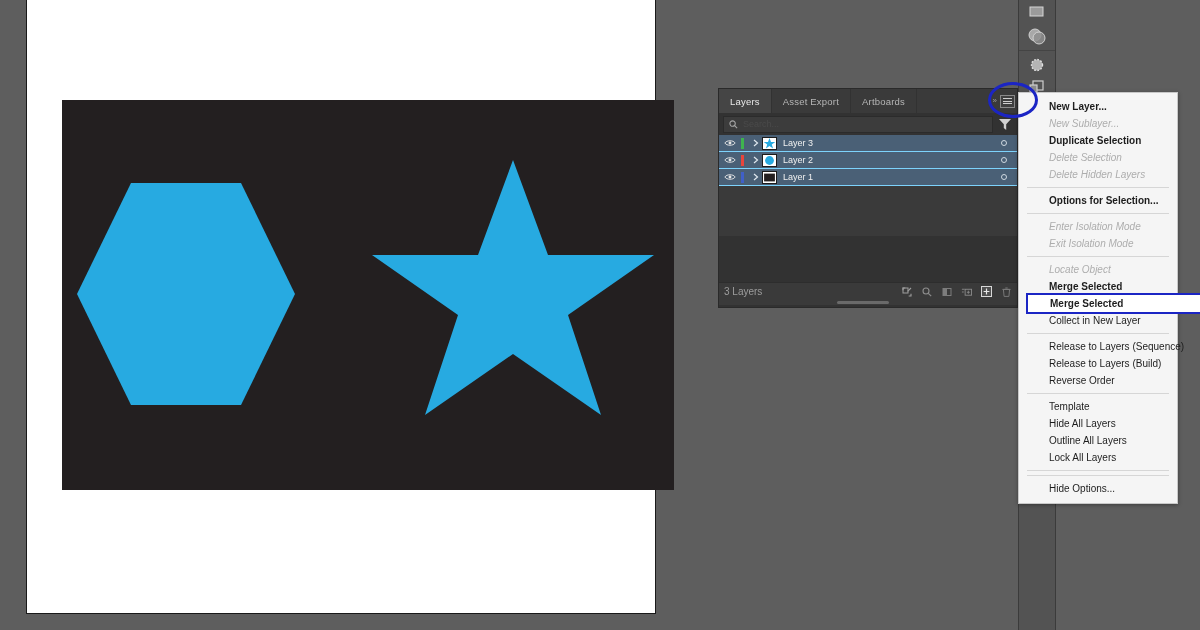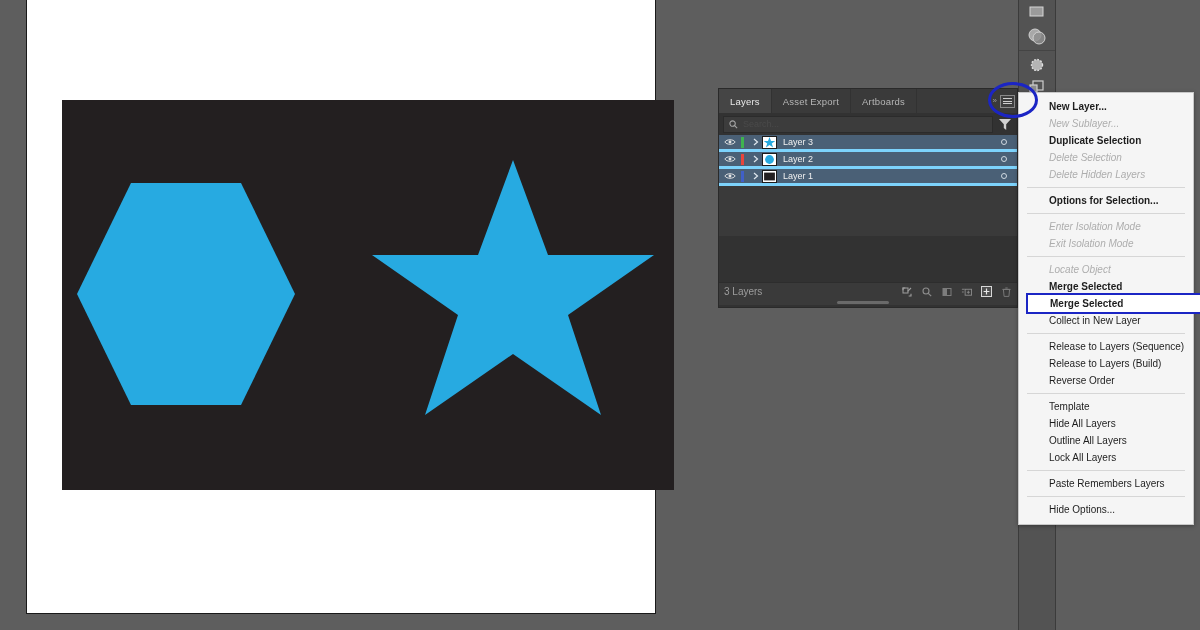--- a/index.html
+++ b/index.html
@@ -101,21 +101,21 @@
     border: 1px solid #2b2b2b;
     display: flex; align-items: center; padding: 0 5px; gap: 5px;
   }
   #search-placeholder { font-size: 9px; color: #4a4a4a; }
   #filter-btn { width: 16px; display: flex; justify-content: center; }
 
   #layers-list { background: #323232; height: 147px; }
   .layer-row {
     height: 17px; display: flex; align-items: center;
     background: #4a6076; color: #f0f0f0;
-    border-bottom: 3px solid #7dd3fc;
+    border-bottom: 1px solid #7dd3fc;
     font-size: 9px;
   }
   .lr-eye { width: 22px; display: flex; justify-content: center; }
   .lr-color { width: 3px; height: 11px; margin-right: 6px; }
   .lr-disc { width: 12px; display: flex; justify-content: center; }
   .lr-thumb {
     width: 15px; height: 13px; background: #fff;
     border: 1px solid #1c1c1c; margin-right: 6px;
     display: flex; align-items: center; justify-content: center;
     overflow: hidden;
@@ -139,21 +139,21 @@
     height: 5px; background: #3a3a3a; position: relative;
   }
   #panel-scrollbar span {
     position: absolute; left: 118px; top: 1px; width: 52px; height: 3px;
     background: #6a6a6a; border-radius: 2px;
   }
 
   
   #context-menu {
     position: absolute; left: 1018px; top: 92px;
-    width: 176px;
+    width: 160px;
     background: #f5f5f5;
     border: 1px solid #c8c8c8;
     padding: 5px 0 6px 0;
     z-index: 30;
     box-shadow: 0 1px 4px rgba(0,0,0,.35);
   }
   .menu-item {
     height: 17px; display: flex; align-items: center;
     padding-left: 30px; font-size: 10px; color: #1d1d1d;
     white-space: nowrap;
@@ -401,19 +401,18 @@
     <div class="menu-sep"></div>
     <div class="menu-item">Release to Layers (Sequence)</div>
     <div class="menu-item">Release to Layers (Build)</div>
     <div class="menu-item">Reverse Order</div>
     <div class="menu-sep"></div>
     <div class="menu-item">Template</div>
     <div class="menu-item">Hide All Layers</div>
     <div class="menu-item">Outline All Layers</div>
     <div class="menu-item">Lock All Layers</div>
     <div class="menu-sep"></div>
-    <div class="menu-item">Paste Remembers Layers</div>
     <div class="menu-sep"></div>
     <div class="menu-item">Hide Options...</div>
   </div>
 <div id="merge-highlight" style="top: 293px; left: 1026px; height: 21px;">
   <span>Merge Selected</span>
 </div>
 
 </body></html>

